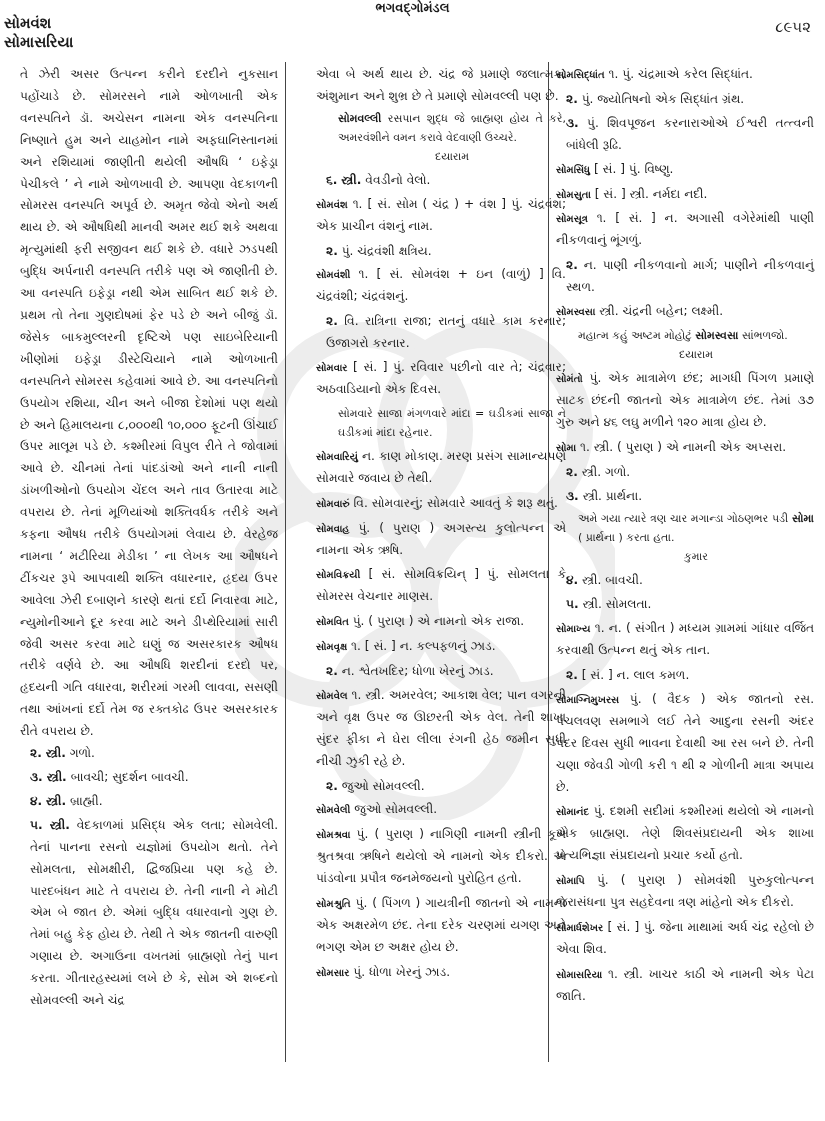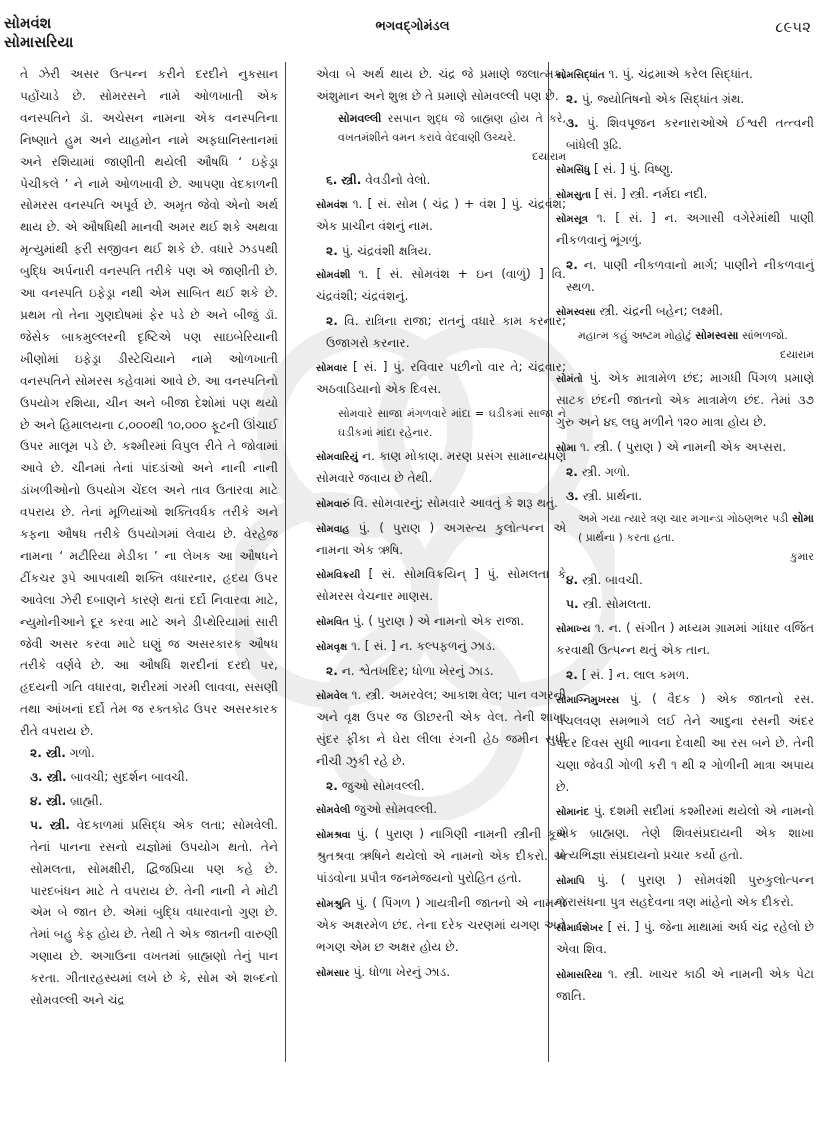--- a/index.html
+++ b/index.html
@@ -2,38 +2,38 @@
 <html><head>
 <meta charset="utf-8">
 <style>
   html, body { margin:0; padding:0; background:#ffffff; }
   body { width:825px; height:1121px; position:relative; overflow:hidden;
          font-family:"DejaVu Sans", sans-serif; color:#1a1a1a; }
   .watermark { position:absolute; left:235px; top:300px; width:380px; height:520px; pointer-events:none; z-index:0; }
   .watermark svg { width:100%; height:100%; }
   .header { position:absolute; left:0; top:0; width:825px; height:60px; z-index:2; }
   .hdr-left { position:absolute; left:4px; top:14px; font-size:15px; font-weight:bold; line-height:19px; }
-  .hdr-center { position:absolute; left:0; width:825px; top:18px; text-align:center; font-size:13px; font-weight:bold; }
+  .hdr-center { position:absolute; left:0; width:825px; top:0; text-align:center; font-size:13px; font-weight:bold; }
   .hdr-right { position:absolute; right:14px; top:18px; font-size:15px; font-weight:normal; }
   .col { position:absolute; top:64px; z-index:2; font-size:12.2px; line-height:21.9px; }
   .col-left { left:20px; width:258px; }
   .col-mid { left:292px; width:250px;margin-left:24px; }
   .col-right { left:556px; width:258px; }
   .rule { position:absolute; top:62px; width:1px; background:#444; z-index:1; }
   .rule-1 { left:285px; height:1000px; }
   .rule-2 { left:548px; height:1000px; }
   .p { margin:0; text-align:justify; }
   .entry { margin:0 0 3px 0; text-align:justify; }
   .hw { font-weight:bold; font-size:10px; }
   .sense { margin:0 0 2px 0; padding-left:10px; text-align:justify; }
   .sense .num { font-weight:bold; }
   .gram { font-weight:bold; }
   .quote { margin:1px 0 4px 0; padding-left:22px; font-size:11px; line-height:19px; text-align:justify; }
   .quote .qb { font-weight:bold; }
-  .attrib { display:block; text-align:right; font-size:11px; }
+  .attrib { display:block; text-align:center; font-size:11px; }
 </style>
 </head>
 <body>
 
 <div class="watermark">
   <svg viewBox="0 0 380 520">
     <g fill="none" stroke="#ededed" stroke-width="26">
       <circle cx="130" cy="130" r="95"></circle>
       <circle cx="250" cy="130" r="95"></circle>
       <circle cx="95" cy="300" r="95"></circle>
@@ -59,21 +59,21 @@
   <p class="p">તે ઝેરી અસર ઉત્પન્ન કરીને દરદીને નુકસાન પહોંચાડે છે. સોમરસને નામે ઓળખાતી એક વનસ્પતિને ડૉ. અચેસન નામના એક વનસ્પતિના નિષ્ણાતે હુમ અને યાહમોન નામે અફઘાનિસ્તાનમાં અને રશિયામાં જાણીતી થયેલી ઔષધિ ‘ ઇફેડ્રા પેચીકલે ’ ને નામે ઓળખાવી છે. આપણા વેદકાળની સોમરસ વનસ્પતિ અપૂર્વ છે. અમૃત જેવો એનો અર્થ થાય છે. એ ઔષધિથી માનવી અમર થઈ શકે અથવા મૃત્યુમાંથી ફરી સજીવન થઈ શકે છે. વધારે ઝડપથી બુદ્ધિ અર્પનારી વનસ્પતિ તરીકે પણ એ જાણીતી છે. આ વનસ્પતિ ઇફેડ્રા નથી એમ સાબિત થઈ શકે છે. પ્રથમ તો તેના ગુણદોષમાં ફેર પડે છે અને બીજું ડૉ. જેસેક બાકમુલ્લરની દૃષ્ટિએ પણ સાઇબેરિયાની ખીણોમાં ઇફેડ્રા ડીસ્ટેચિયાને નામે ઓળખાતી વનસ્પતિને સોમરસ કહેવામાં આવે છે. આ વનસ્પતિનો ઉપયોગ રશિયા, ચીન અને બીજા દેશોમાં પણ થયો છે અને હિમાલયના ૮,૦૦૦થી ૧૦,૦૦૦ ફૂટની ઊંચાઈ ઉપર માલૂમ પડે છે. કશ્મીરમાં વિપુલ રીતે તે જોવામાં આવે છે. ચીનમાં તેનાં પાંદડાંઓ અને નાની નાની ડાંખળીઓનો ઉપયોગ ચેંદલ અને તાવ ઉતારવા માટે વપરાય છે. તેનાં મૂળિયાંઓ શક્તિવર્ધક તરીકે અને કફના ઔષધ તરીકે ઉપયોગમાં લેવાય છે. વેરહેજ નામના ‘ મટીરિયા મેડીકા ’ ના લેખક આ ઔષધને ટીંકચર રૂપે આપવાથી શક્તિ વધારનાર, હૃદય ઉપર આવેલા ઝેરી દબાણને કારણે થતાં દર્દો નિવારવા માટે, ન્યુમોનીઆને દૂર કરવા માટે અને ડીપ્થેરિયામાં સારી જેવી અસર કરવા માટે ઘણું જ અસરકારક ઔષધ તરીકે વર્ણવે છે. આ ઔષધિ શરદીનાં દરદો પર, હૃદયની ગતિ વધારવા, શરીરમાં ગરમી લાવવા, સસણી તથા આંખનાં દર્દો તેમ જ રક્તકોઢ ઉપર અસરકારક રીતે વપરાય છે.</p>
   <div class="sense"><span class="num">૨.</span> <span class="gram">સ્ત્રી.</span> <span>ગળો.</span></div>
   <div class="sense"><span class="num">૩.</span> <span class="gram">સ્ત્રી.</span> <span>બાવચી; સુદર્શન બાવચી.</span></div>
   <div class="sense"><span class="num">૪.</span> <span class="gram">સ્ત્રી.</span> <span>બ્રાહ્મી.</span></div>
   <div class="sense"><span class="num">૫.</span> <span class="gram">સ્ત્રી.</span> <span>વેદકાળમાં પ્રસિદ્ધ એક લતા; સોમવેલી. તેનાં પાનના રસનો યજ્ઞોમાં ઉપયોગ થતો. તેને સોમલતા, સોમક્ષીરી, દ્વિજપ્રિયા પણ કહે છે. પારદબંધન માટે તે વપરાય છે. તેની નાની ને મોટી એમ બે જાત છે. એમાં બુદ્ધિ વધારવાનો ગુણ છે. તેમાં બહુ કેફ હોય છે. તેથી તે એક જાતની વારુણી ગણાય છે. અગાઉના વખતમાં બ્રાહ્મણો તેનું પાન કરતા. ગીતારહસ્યમાં લખે છે કે, સોમ એ શબ્દનો સોમવલ્લી અને ચંદ્ર</span></div>
 </div>
 
 <div class="col col-mid">
   <p class="p">એવા બે અર્થ થાય છે. ચંદ્ર જે પ્રમાણે જલાત્મક, અંશુમાન અને શુભ્ર છે તે પ્રમાણે સોમવલ્લી પણ છે.</p>
   <div class="quote">
-    <span class="qb">સોમવલ્લી</span><span> રસપાન શુદ્ધ જે બ્રાહ્મણ હોય તે કરે, વખતમંશીને વમન કરાવે વેદવાણી ઉચ્ચરે.</span>
+    <span class="qb">સોમવલ્લી</span><span> રસપાન શુદ્ધ જે બ્રાહ્મણ હોય તે કરે, અમરવંશીને વમન કરાવે વેદવાણી ઉચ્ચરે.</span>
     <span class="attrib">દયારામ</span>
   </div>
   <div class="sense"><span class="num">૬.</span> <span class="gram">સ્ત્રી.</span> <span>વેવડીનો વેલો.</span></div>
 
   <div class="entry"><span class="hw">સોમવંશ</span> <span>૧. [ સં. સોમ ( ચંદ્ર ) + વંશ ] પું. ચંદ્રવંશ; એક પ્રાચીન વંશનું નામ.</span></div>
   <div class="sense"><span class="num">૨.</span> <span>પું. ચંદ્રવંશી ક્ષત્રિય.</span></div>
 
   <div class="entry"><span class="hw">સોમવંશી</span> <span>૧. [ સં. સોમવંશ + ઇન (વાળું) ] વિ. ચંદ્રવંશી; ચંદ્રવંશનું.</span></div>
   <div class="sense"><span class="num">૨.</span> <span>વિ. રાત્રિના રાજા; રાતનું વધારે કામ કરનાર; ઉજાગરો કરનાર.</span></div>
 

